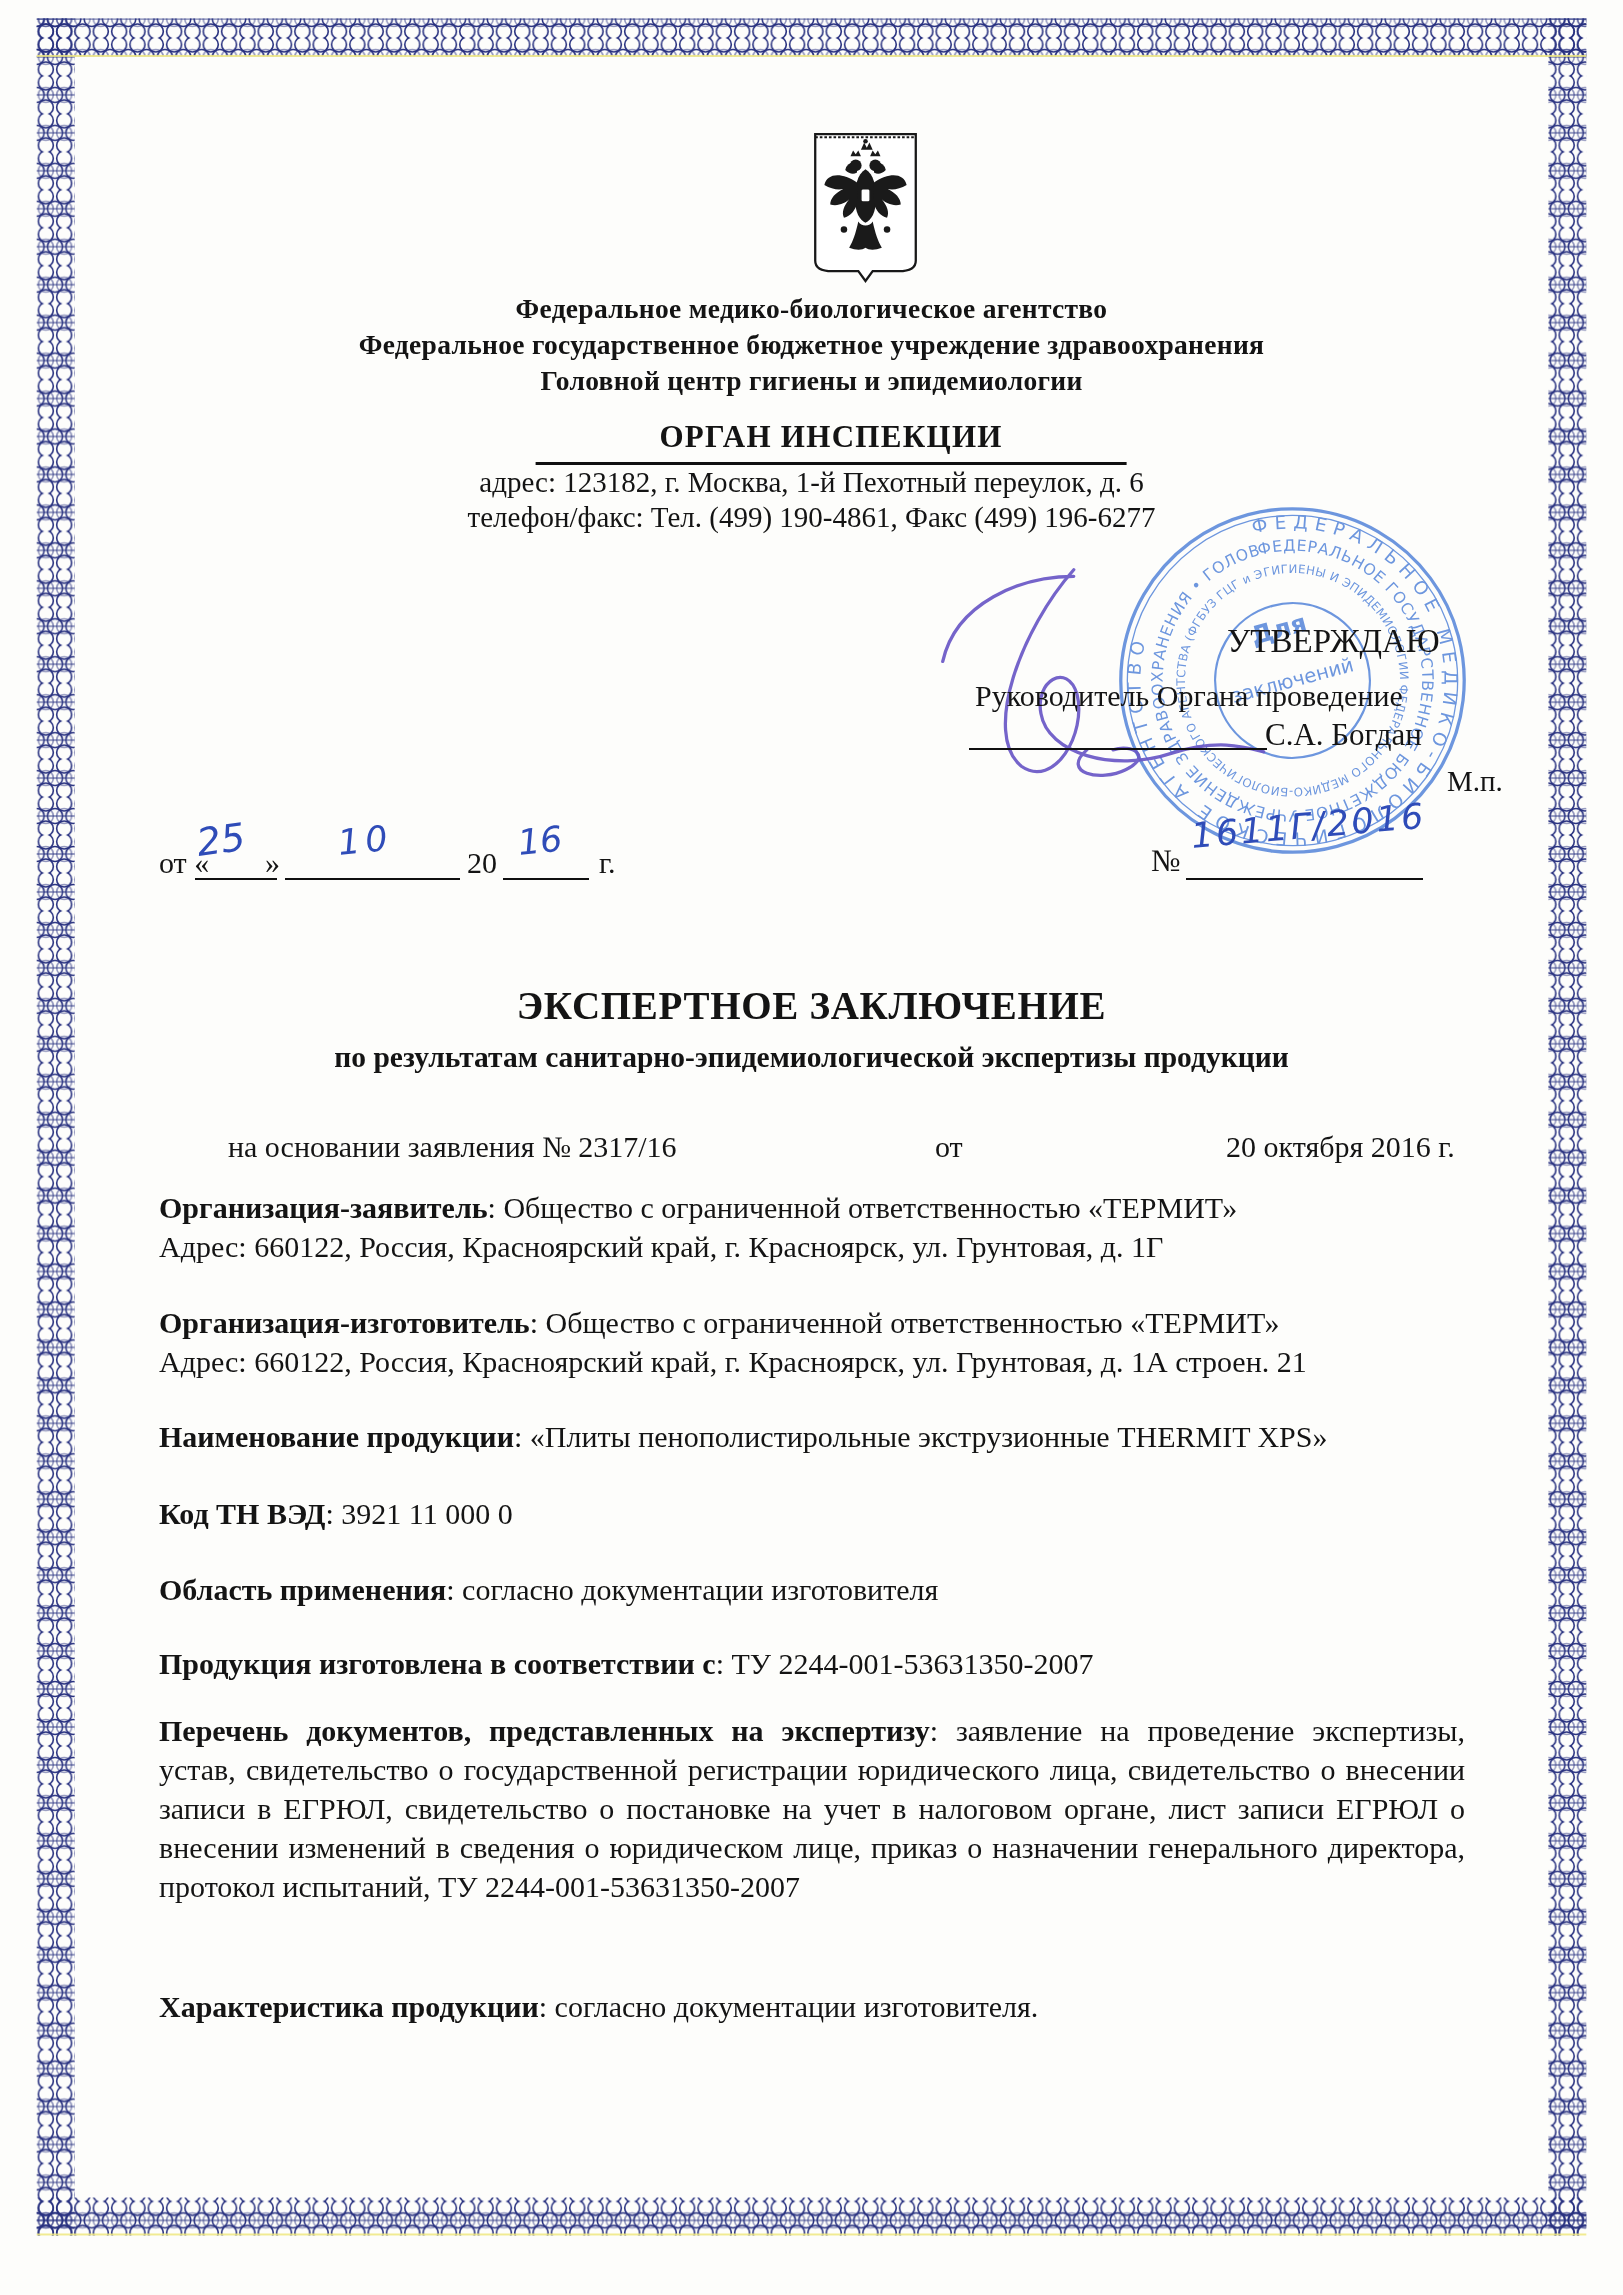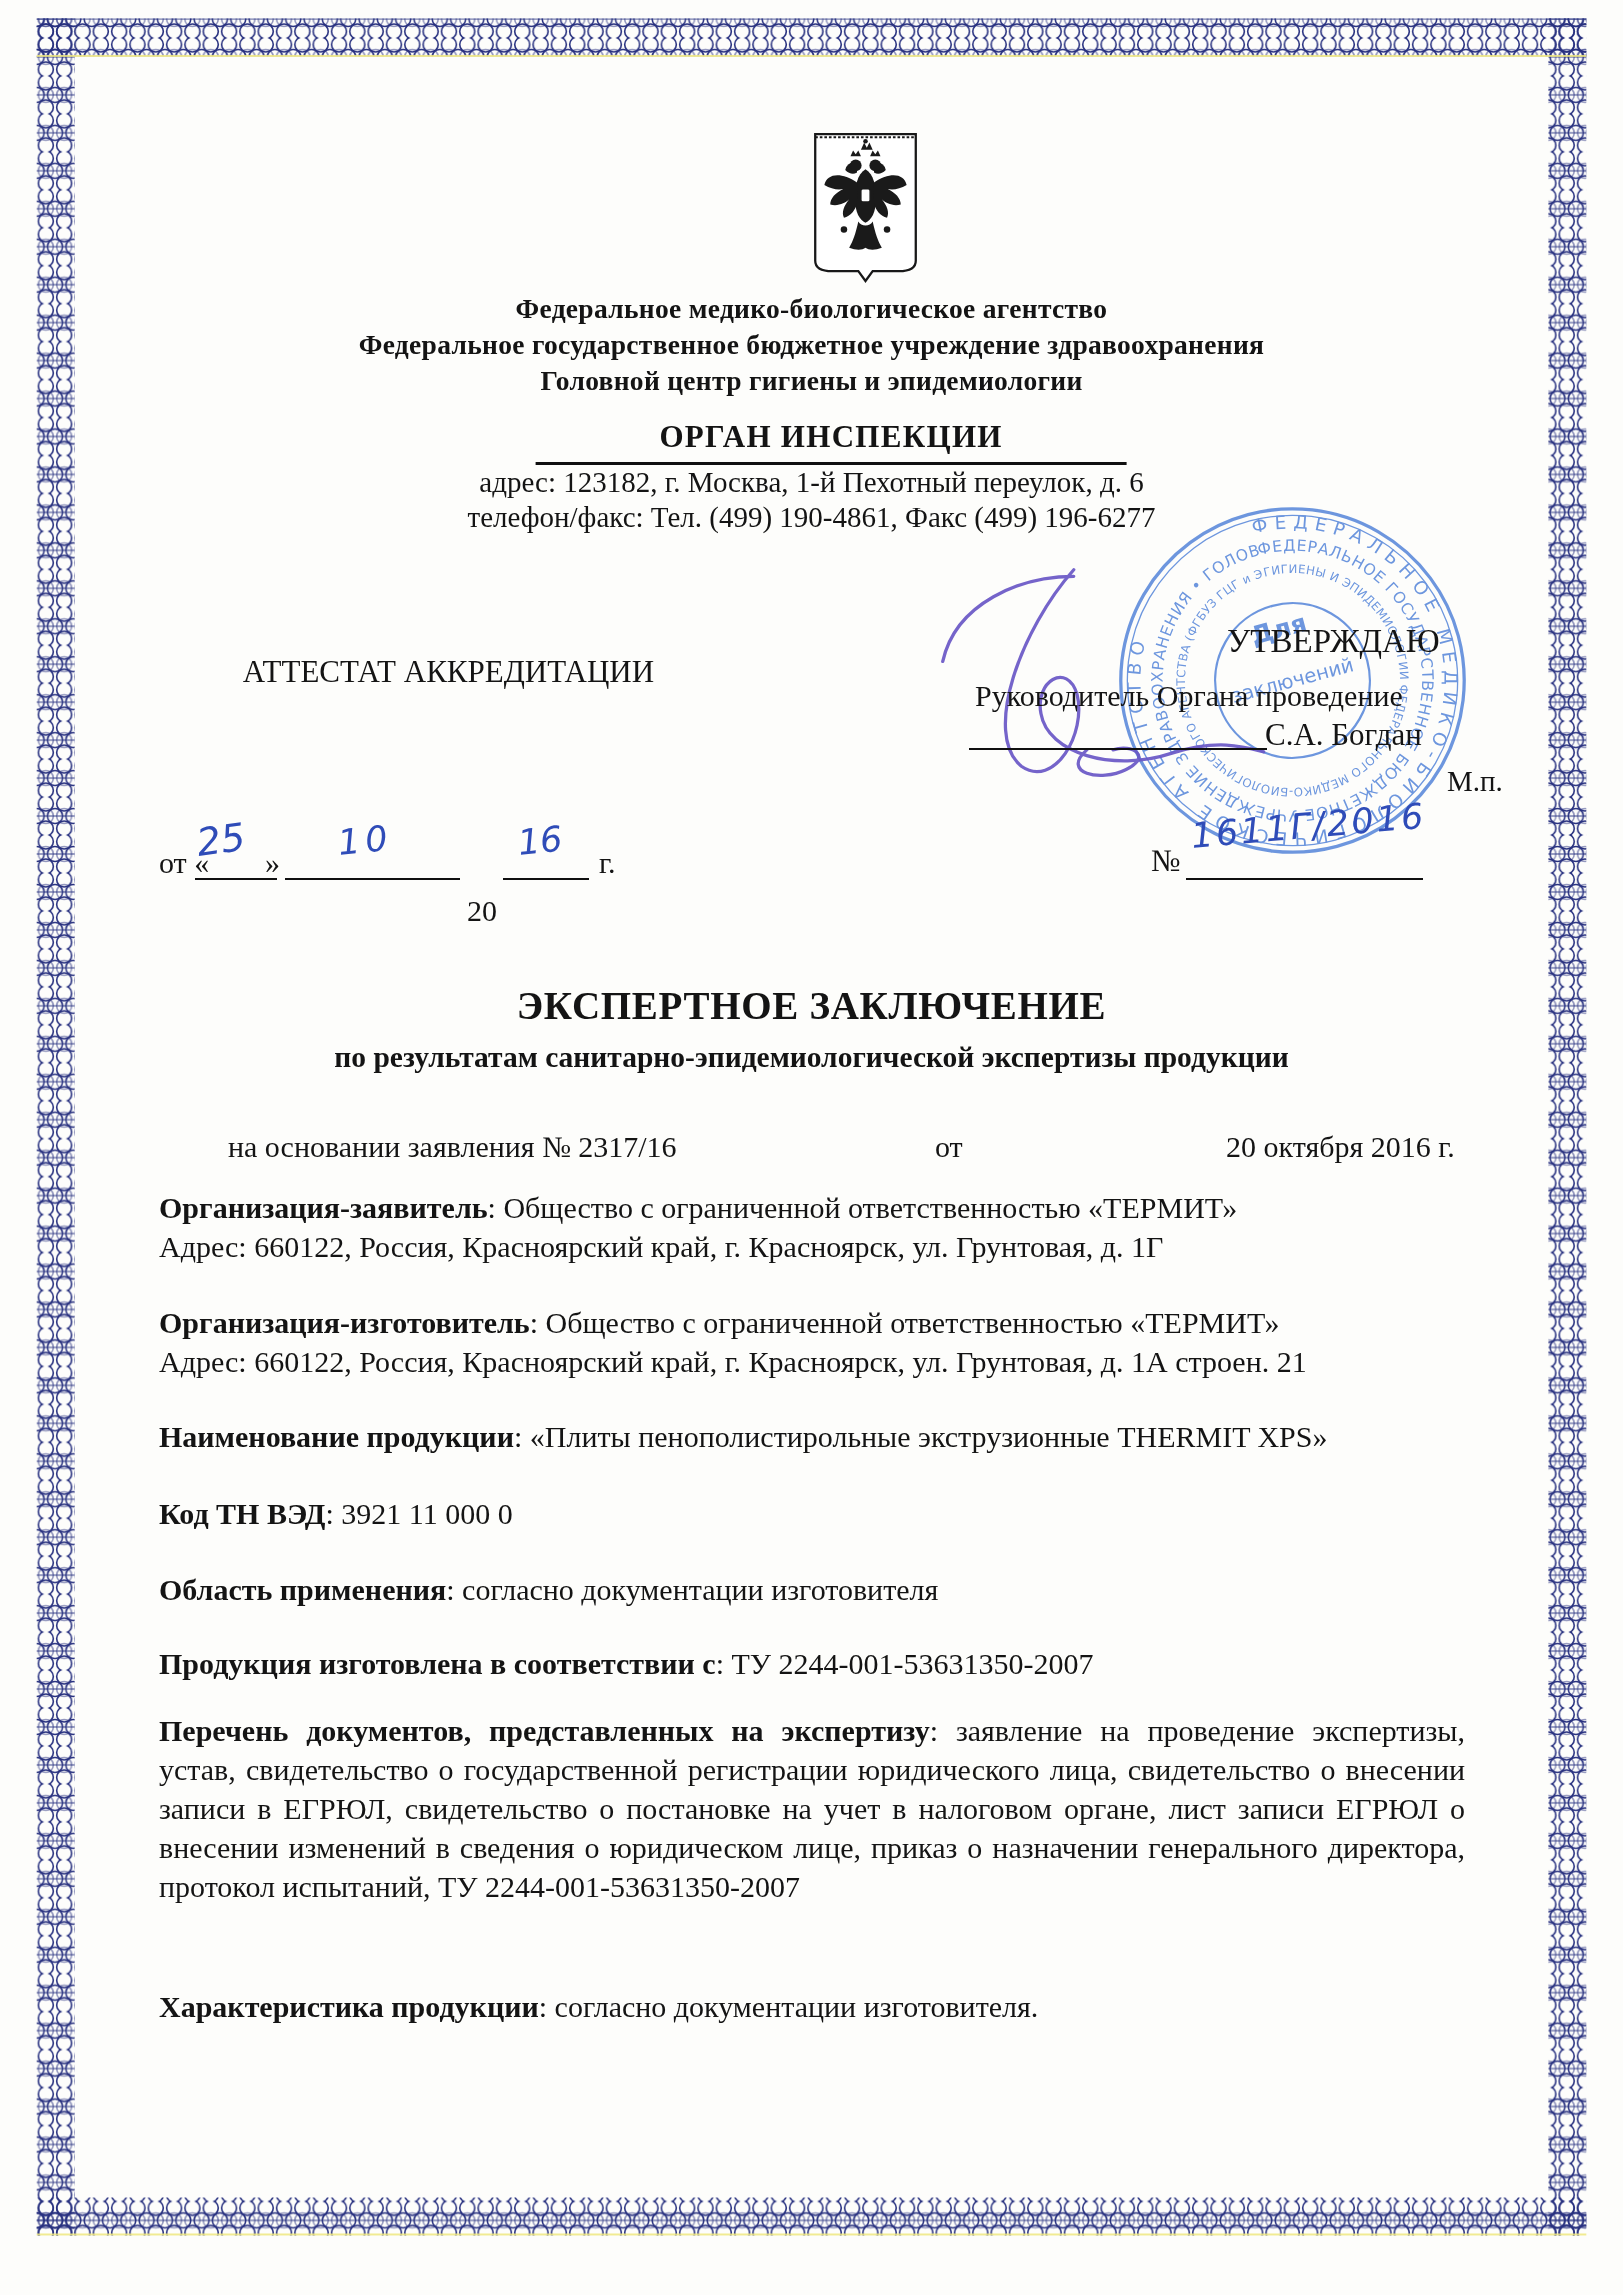--- a/index.html
+++ b/index.html
@@ -110,36 +110,35 @@
 
 <svg class="abs" style="left:910px;top:537px;" width="393" height="262" viewBox="0 0 600 400">
   <g fill="none" stroke="#6a58c6" stroke-width="5" stroke-linecap="round" opacity="0.92">
     <path d="M250,50 C170,140 110,300 170,350 C220,385 270,300 255,240 C240,190 190,220 200,270 C210,330 310,360 400,330 C470,308 510,320 540,328"></path>
     <path d="M270,325 C230,360 290,375 330,355 C370,335 340,315 310,325"></path>
     <path d="M50,190 C70,100 170,60 250,60"></path>
   </g>
 </svg>
 
 <div class="abs" style="left:216px;top:651px;width:465px;text-align:center;font-size:31px;line-height:41px;">
-  <div>АТТЕСТАТ АККРЕДИТАЦИИ</div>
 </div>
 
 <div class="abs" style="left:1227px;top:623px;font-size:33px;">УТВЕРЖДАЮ</div>
 <div class="abs" style="left:975px;top:679px;font-size:30px;">Руководитель Органа проведение</div>
 <div class="hline" style="left:969px;top:748px;width:298px;"></div>
 <div class="abs" style="left:1265px;top:717px;font-size:31px;">С.А. Богдан</div>
 <div class="abs" style="left:1447px;top:765px;font-size:29px;">М.п.</div>
 
 <div class="abs" style="left:159px;top:846px;font-size:30px;">от «</div>
 <div class="abs hand" style="left:200px;top:821px;font-size:38px;transform:rotate(-8deg);">25</div>
 <div class="abs" style="left:265px;top:846px;font-size:30px;">»</div>
 <div class="hline" style="left:195px;top:878px;width:82px;"></div>
 <div class="hline" style="left:285px;top:878px;width:175px;"></div>
 <div class="abs hand" style="left:340px;top:823px;font-size:35px;transform:rotate(-6deg);letter-spacing:5.2px;">10</div>
-<div class="abs" style="left:467px;top:846px;font-size:30px;margin-top:48px;">20</div>
+<div class="abs" style="left:467px;top:846px;font-size:30px;">20</div>
 <div class="hline" style="left:503px;top:878px;width:86px;"></div>
 <div class="abs hand" style="left:520px;top:823px;font-size:35px;transform:rotate(-6deg);">16</div>
 <div class="abs" style="left:599px;top:846px;font-size:30px;">г.</div>
 
 <div class="abs" style="left:1151px;top:843px;font-size:31px;">№</div>
 <div class="hline" style="left:1186px;top:878px;width:237px;border-bottom-width:2.6px;"></div>
 <div class="abs hand" style="left:1193px;top:816px;font-size:35px;transform:rotate(-5deg);letter-spacing:2.6px;">1611Г/2016</div>
 
 <div class="abs ctr b" style="top:983px;font-size:39px;letter-spacing:0.7px;">ЭКСПЕРТНОЕ ЗАКЛЮЧЕНИЕ</div>
 <div class="abs ctr b" style="top:1041px;font-size:29.5px;">по результатам санитарно-эпидемиологической экспертизы продукции</div>

